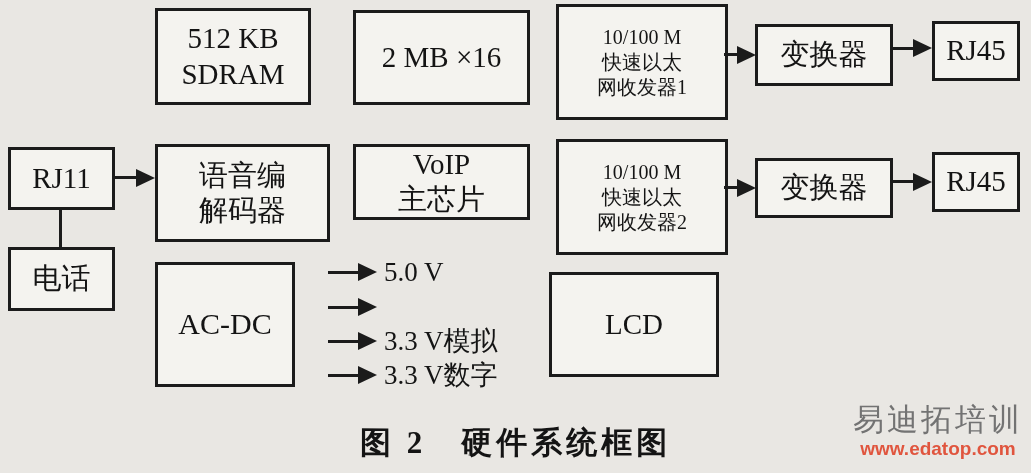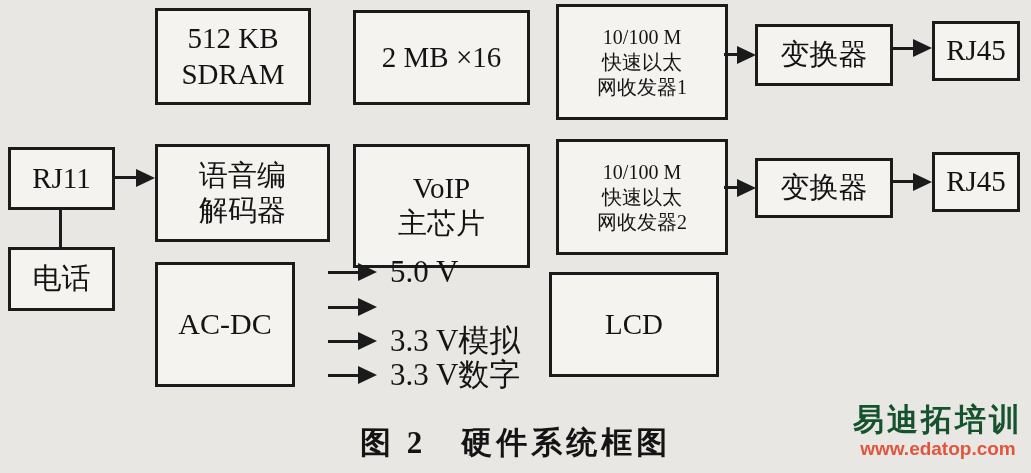--- a/index.html
+++ b/index.html
@@ -29,43 +29,42 @@
   .vline { position:absolute; width:3px; background:#1b1b1b; }
   .tri-right {
     position:absolute; width:0; height:0;
     border-top:9px solid transparent;
     border-bottom:9px solid transparent;
     border-left:19px solid #1b1b1b;
   }
   .pwr-label {
     position:absolute;
     height:34px; line-height:34px;
-    font-size:31px;
+    font-size:27px;
     white-space:nowrap;
-    margin-left:6px;
   }
   .caption {
     position:absolute;
     left:0; right:0; top:422px;
     text-align:center;
     font-size:31px;
     font-weight:bold;
     letter-spacing:4px;
   }
   .watermark {
     position:absolute;
     right:8px; top:402px;
     text-align:center;
     font-family:"Liberation Sans","DejaVu Sans",sans-serif;
   }
   .wm-title {
     font-size:31px;
-    font-weight:bold;
+    font-weight:normal;
     letter-spacing:3px;
-    color:#14532d;
+    color:#737373;
     line-height:36px;
   }
   .wm-url {
     font-size:19px;
     font-weight:bold;
     color:#e0553e;
     line-height:22px;
   }
 </style>
 </head>
@@ -98,21 +97,21 @@
 
   <div class="box" style="left:8px;top:147px;width:107px;height:63px">
     <div>RJ11</div>
   </div>
 
   <div class="box" style="left:155px;top:144px;width:175px;height:98px">
     <div>语音编</div>
     <div>解码器</div>
   </div>
 
-  <div class="box" style="left:353px;top:144px;width:177px;height:124px">
+  <div class="box" style="left:353px;top:144px;width:177px;height:76px">
     <div>VoIP</div>
     <div>主芯片</div>
   </div>
 
   <div class="box small3" style="left:556px;top:139px;width:172px;height:116px">
     <div>10/100 M</div>
     <div>快速以太</div>
     <div>网收发器2</div>
   </div>
 

